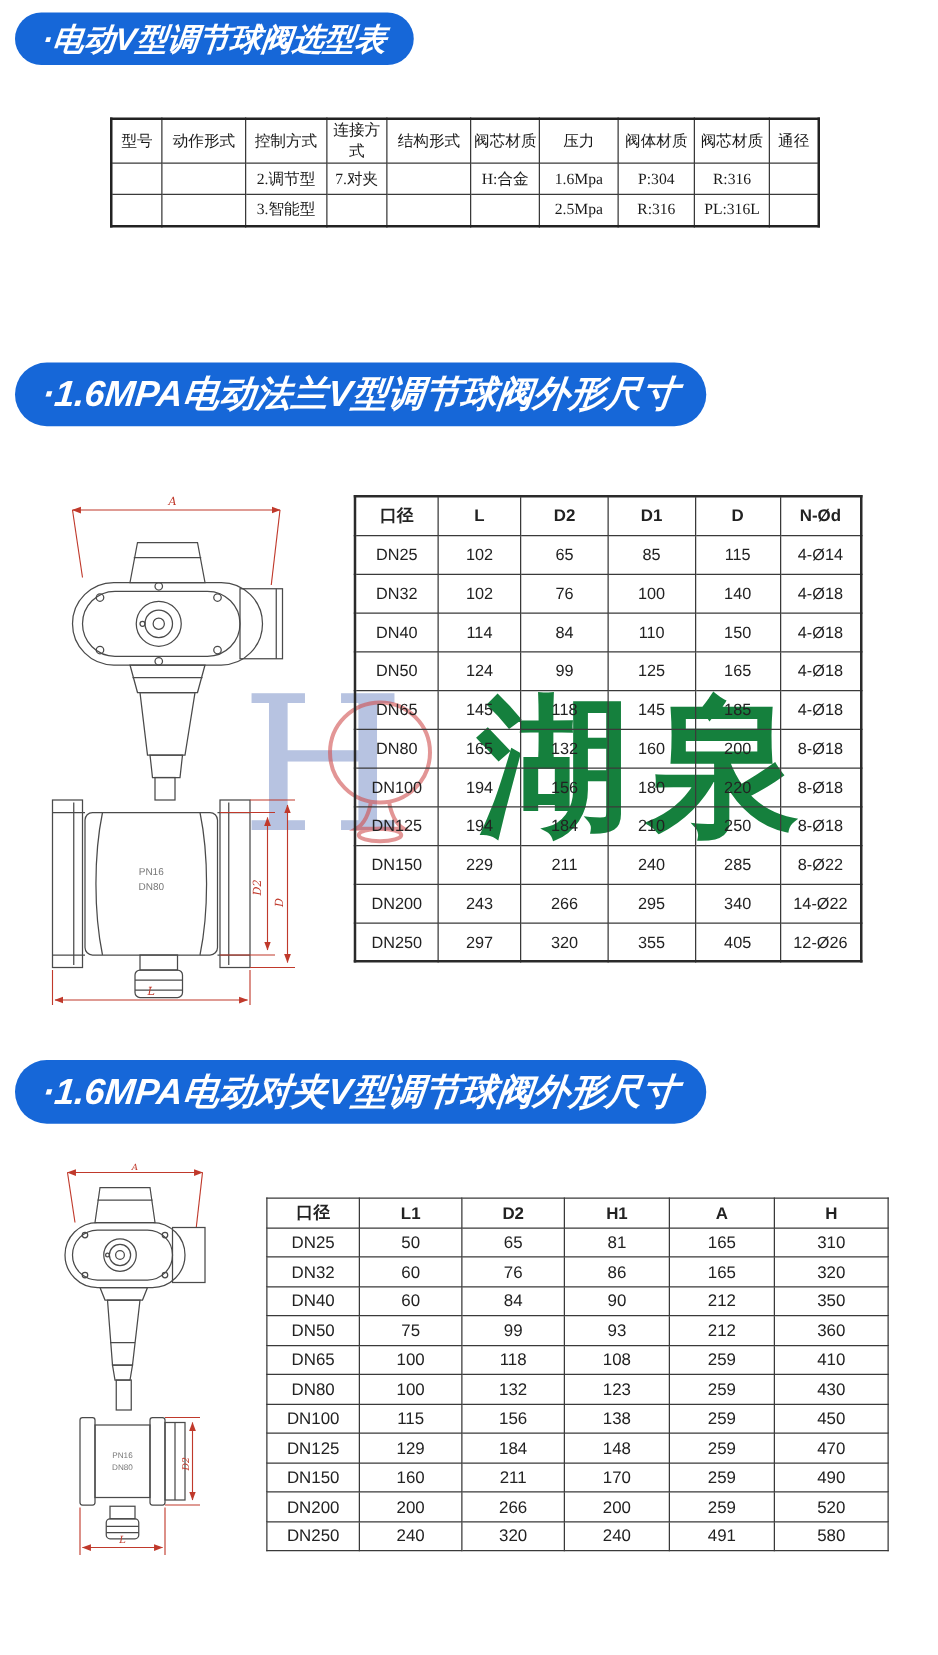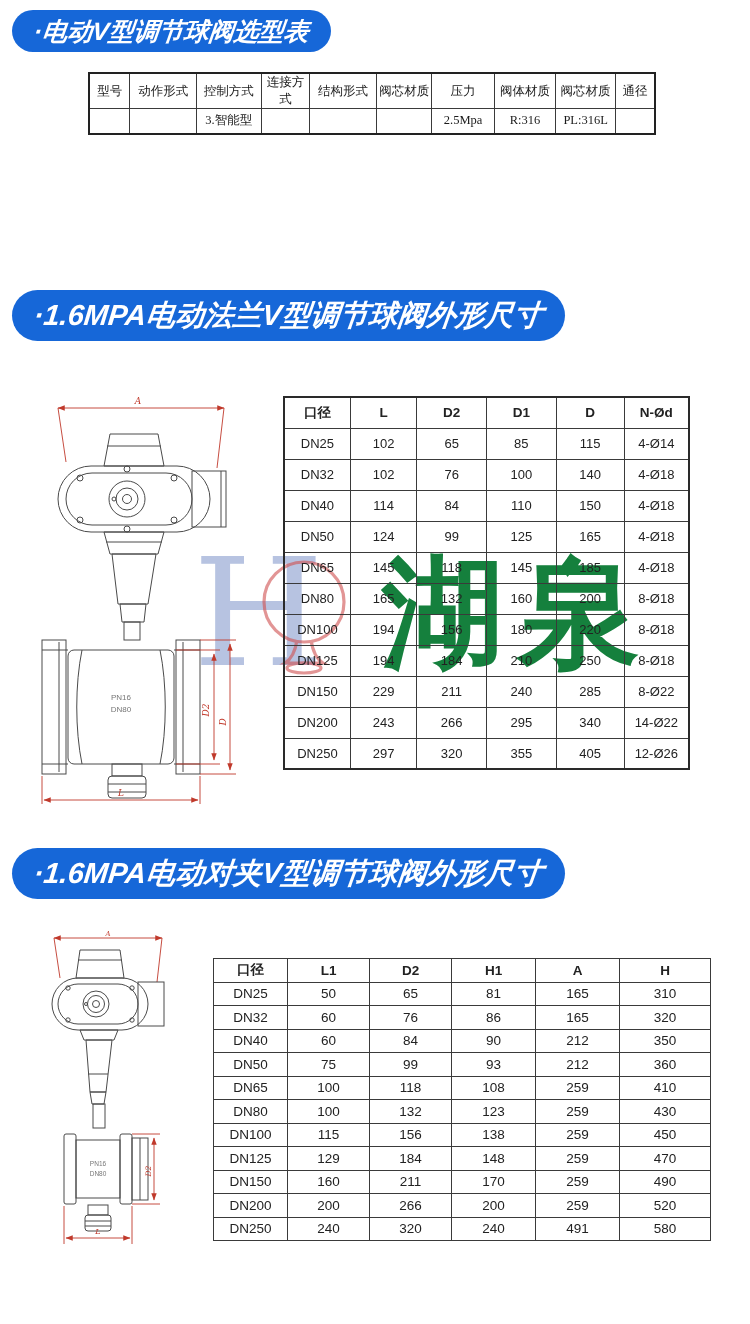--- a/index.html
+++ b/index.html
@@ -19,21 +19,21 @@
   }
   .pill .slant { display:inline-block; transform:skewX(-6deg); }
   #pill-1 { top:10px;  height:42px; font-size:25px; }
   #pill-2 { top:290px; height:51px; font-size:29px; }
   #pill-3 { top:848px; height:51px; font-size:29px; }
 
   
   table { border-collapse:collapse; table-layout:fixed; width:100%; background:transparent; }
   td, th { text-align:center; vertical-align:middle; overflow:hidden; padding:0 1px; }
 
-  #table-1-wrap { left:88px; top:72px; width:568px; }
+  #table-1-wrap { left:88px; top:94px; width:568px; }
   .t1 { border:2px solid #222; font-family:"Liberation Serif", serif; font-size:12.5px; color:#1a1a1a; }
   .t1 th, .t1 td { border:1px solid #3a3a3a; font-weight:400; }
   .t1 tr { height:25px; }
 
   #table-2-wrap { left:283px; top:396px; width:407px; }
   .t2 { border:2px solid #2a2a2a; font-size:13px; color:#222; }
   .t2 th, .t2 td { border:1px solid #3a3a3a; }
   .t2 th { font-weight:700; font-size:13.5px; }
   .t2 tr { height:31px; }
 
@@ -108,20 +108,32 @@
             <th>连接方式</th>
             <th>结构形式</th>
             <th>阀芯材质</th>
             <th>压力</th>
             <th>阀体材质</th>
             <th>阀芯材质</th>
             <th>通径</th>
           </tr>
         </thead>
         <tbody>
+          <tr>
+            <td></td>
+            <td></td>
+            <td>2.调节型</td>
+            <td>7.对夹</td>
+            <td></td>
+            <td>H:合金</td>
+            <td>1.6Mpa</td>
+            <td>P:304</td>
+            <td>R:316</td>
+            <td></td>
+          </tr>
           <tr>
             <td></td>
             <td></td>
             <td>3.智能型</td>
             <td></td>
             <td></td>
             <td></td>
             <td>2.5Mpa</td>
             <td>R:316</td>
             <td>PL:316L</td>

